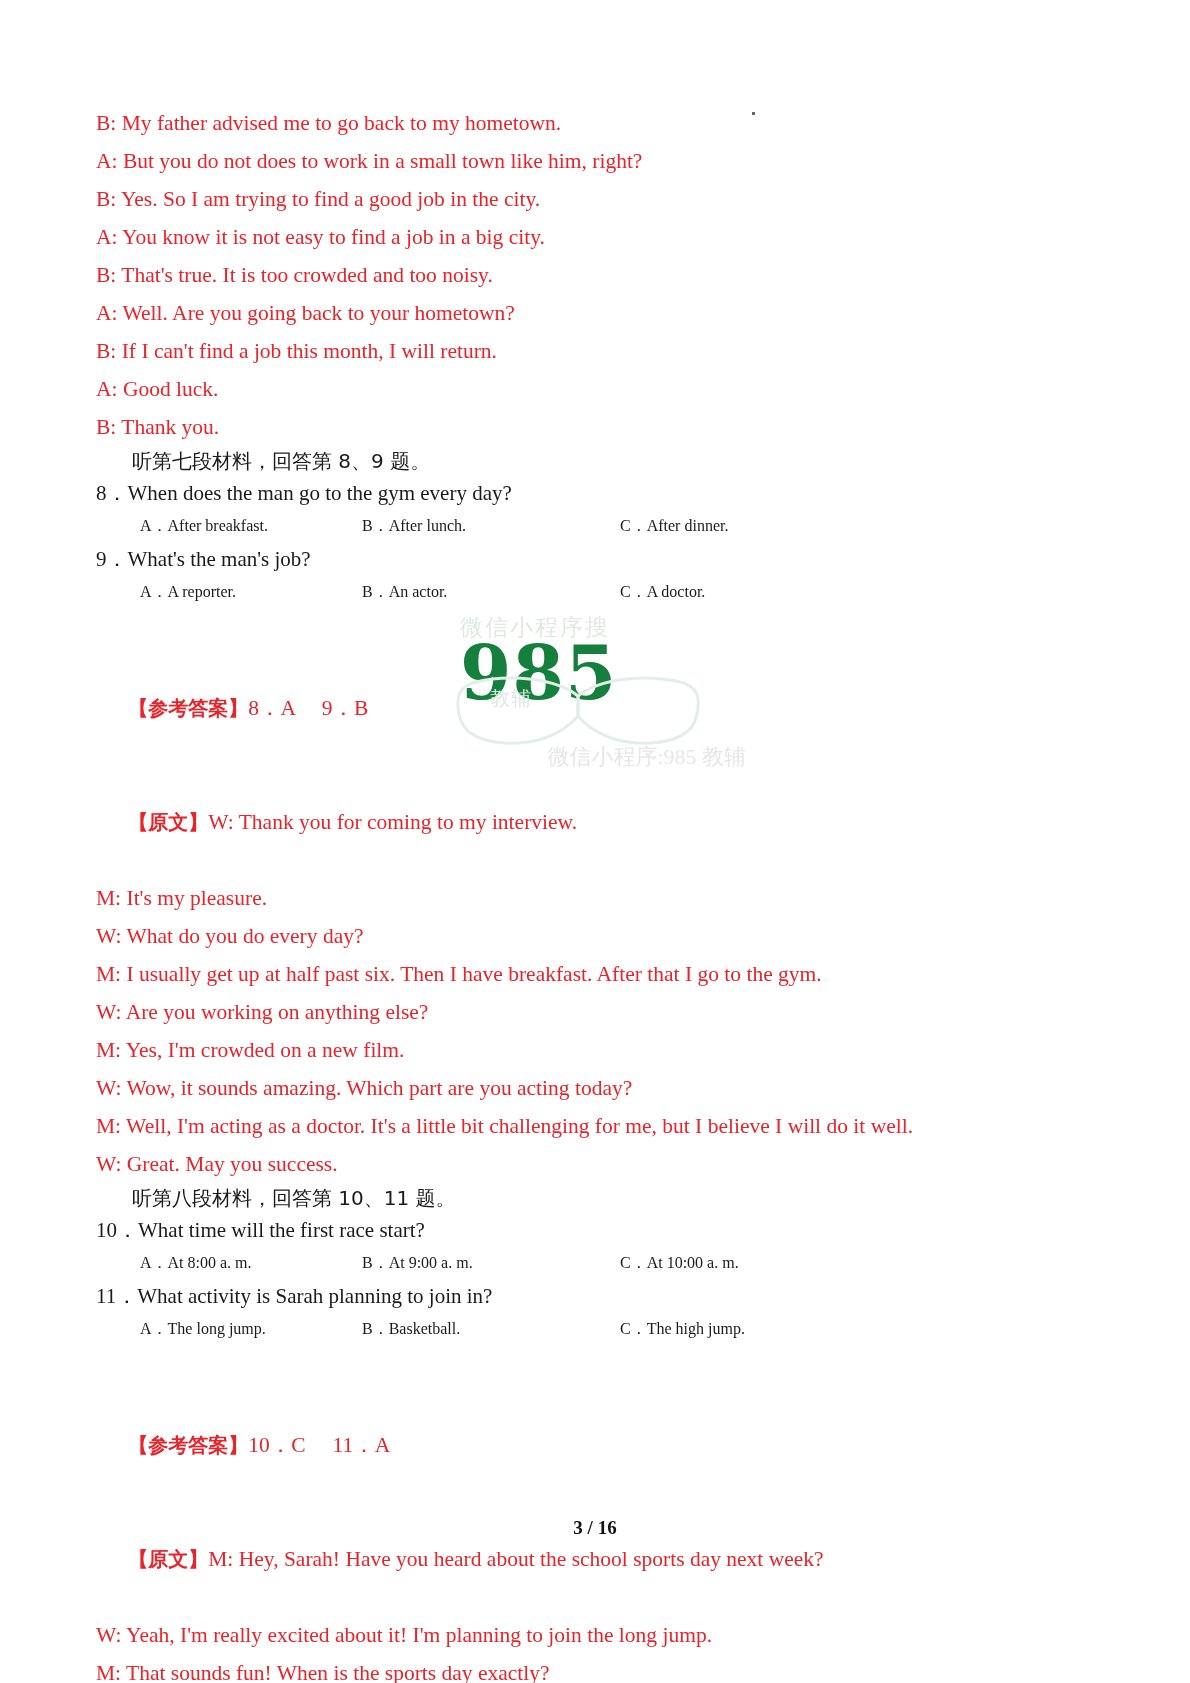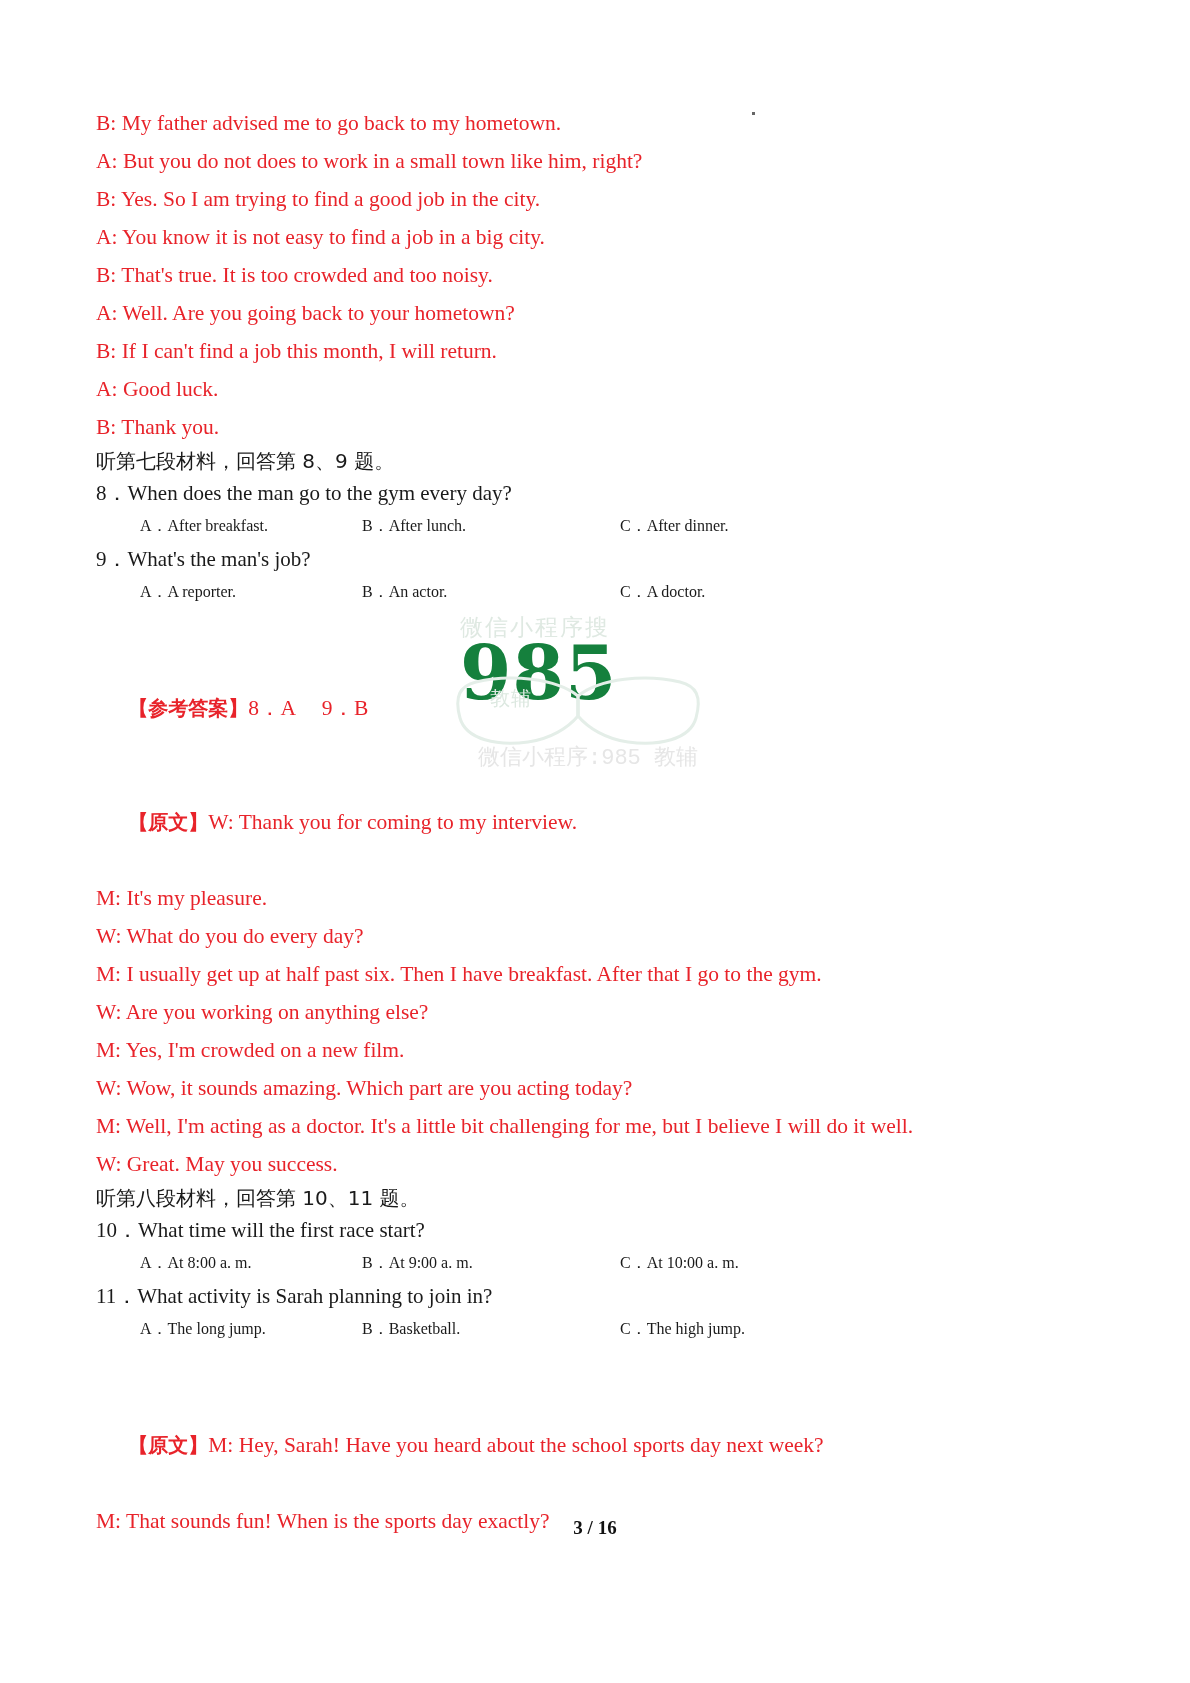--- a/index.html
+++ b/index.html
@@ -73,27 +73,27 @@
   }
   .wm-book {
     position: absolute;
     left: 0px;
     top: 58px;
     width: 280px;
     height: 85px;
   }
   .wm-line {
     position: absolute;
-    left: 0px;
+    left: 8px;
     top: 130px;
     width: 300px;
-    text-align: center;
+    text-align: right;
     font-size: 22px;
     color: #e6e6e6;
-    font-family: Liberation Mono, monospace;
+    font-family: Liberation Serif, serif;
     white-space: nowrap;
   }
 
   
   .line {
     position: relative;
     z-index: 2;
     color: #e8232a;
     font-size: 21.5px;
     line-height: 34px;
@@ -136,20 +136,21 @@
   .opt.b { width: 258px; }
   .opt.c { }
 
   .cn-head {
     position: relative;
     z-index: 2;
     color: #1a1a1a;
     font-family: "DejaVu Sans", sans-serif;
     font-size: 20px;
     line-height: 31px;
+    margin-left: 36px;
   }
 
   .gap-lg { height: 42px; }
 
   .footer {
     position: absolute;
     left: 0;
     top: 1517px;
     width: 1190px;
     text-align: center;
@@ -248,23 +249,27 @@
 
     <div class="q-head">
       <span>11．</span><span>What activity is Sarah planning to join in?</span>
     </div>
     <div class="opts">
       <span class="opt a">A．The long jump.</span><span class="opt b">B．Basketball.</span><span class="opt c">C．The high jump.</span>
     </div>
 
     <div class="gap-lg"></div>
 
+    <div class="line wide">
+      <span class="tagcn">【参考答案】</span><span>10．C     11．A</span>
+    </div>
 
     <div class="line wide">
       <span class="tagcn">【原文】</span><span>M: Hey, Sarah! Have you heard about the school sports day next week?</span>
     </div>
+    <div class="line wide">W: Yeah, I'm really excited about it! I'm planning to join the long jump.</div>
     <div class="line wide">M: That sounds fun! When is the sports day exactly?</div>
 
   </div>
 
   <div class="footer">3 / 16</div>
 
 </div>
 
 </body></html>

